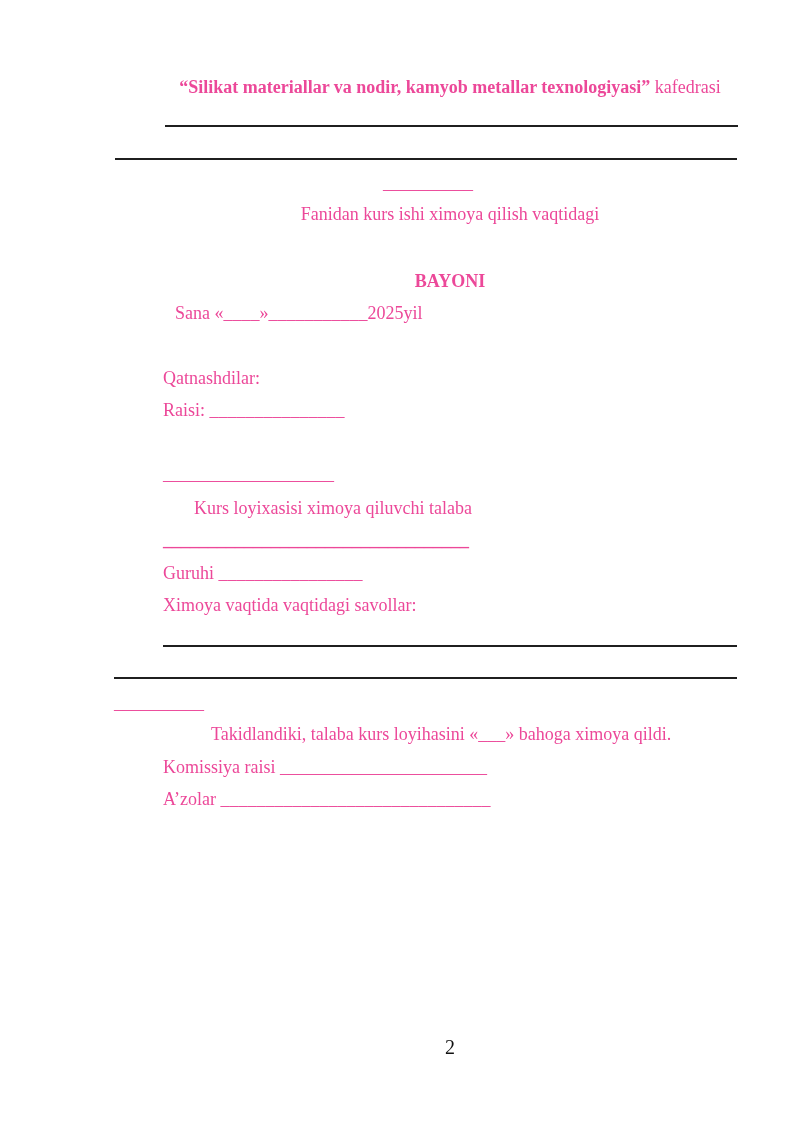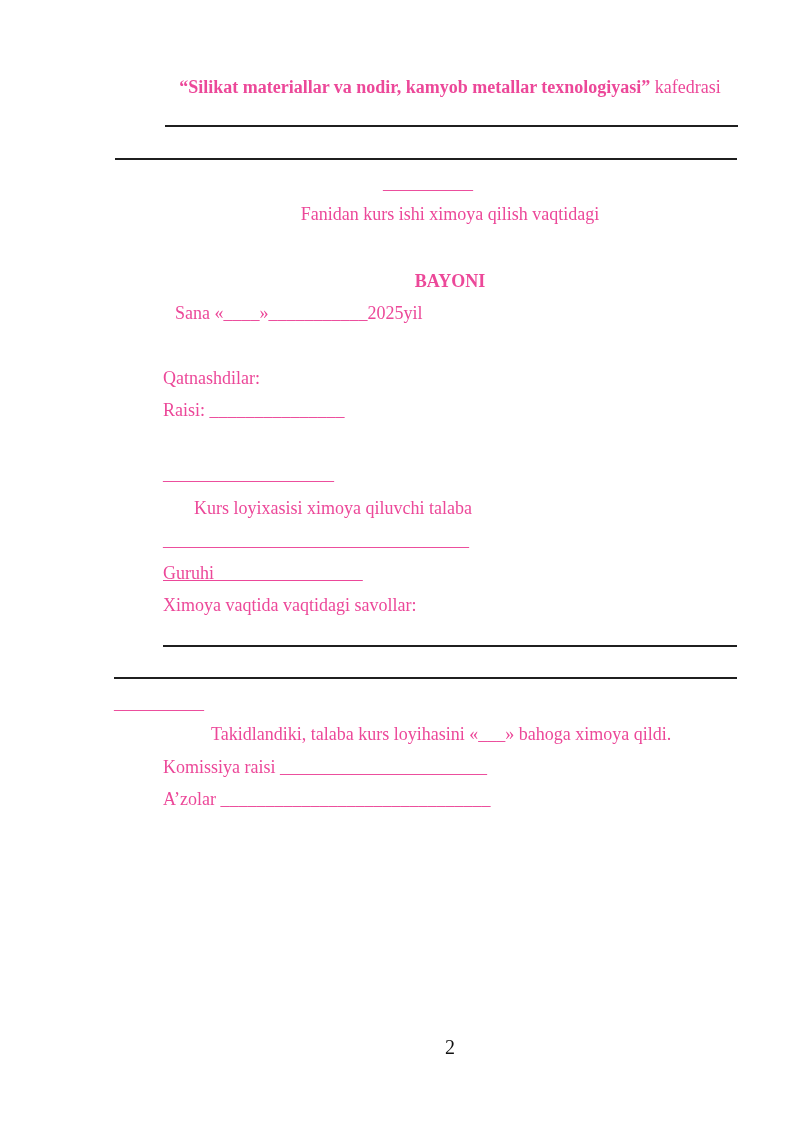--- a/index.html
+++ b/index.html
@@ -67,22 +67,22 @@
   <div class="line col centered" style="top:204px;">Fanidan kurs ishi ximoya qilish vaqtidagi</div>
 
   <div class="line col centered bold" style="top:271px;">BAYONI</div>
 
   <div class="line" style="top:303px; left:163px;margin-left:12px;">Sana «____»___________2025yil</div>
 
   <div class="line" style="top:368px; left:163px;">Qatnashdilar:</div>
   <div class="line" style="top:400px; left:163px;">Raisi: _______________</div>
   <div class="line" style="top:464px; left:163px;">___________________</div>
   <div class="line" style="top:498px; left:168px;margin-left:26px;">Kurs loyixasisi ximoya qiluvchi talaba</div>
-  <div class="line" style="top:530px; left:163px;">__________________________________</div>
-  <div class="line" style="top:563px; left:163px;text-decoration:underline;">Guruhi ________________</div>
+  <div class="line" style="top:530px; left:163px;font-weight:bold;">__________________________________</div>
+  <div class="line" style="top:563px; left:163px;">Guruhi ________________</div>
   <div class="line" style="top:595px; left:163px;">Ximoya vaqtida vaqtidagi savollar:</div>
 
   <div class="rule" style="top:645px; left:163px; width:574px;"></div>
   <div class="rule" style="top:677px; left:114px; width:623px;"></div>
   <div class="line" style="top:693px; left:114px;">__________</div>
 
   <div class="line" style="top:757px; left:163px;">Komissiya raisi _______________________</div>
   <div class="line col indent" style="top:724px;">Takidlandiki, talaba kurs loyihasini «___» bahoga ximoya qildi.</div>
   <div class="line" style="top:789px; left:163px;">A’zolar ______________________________</div>
 

